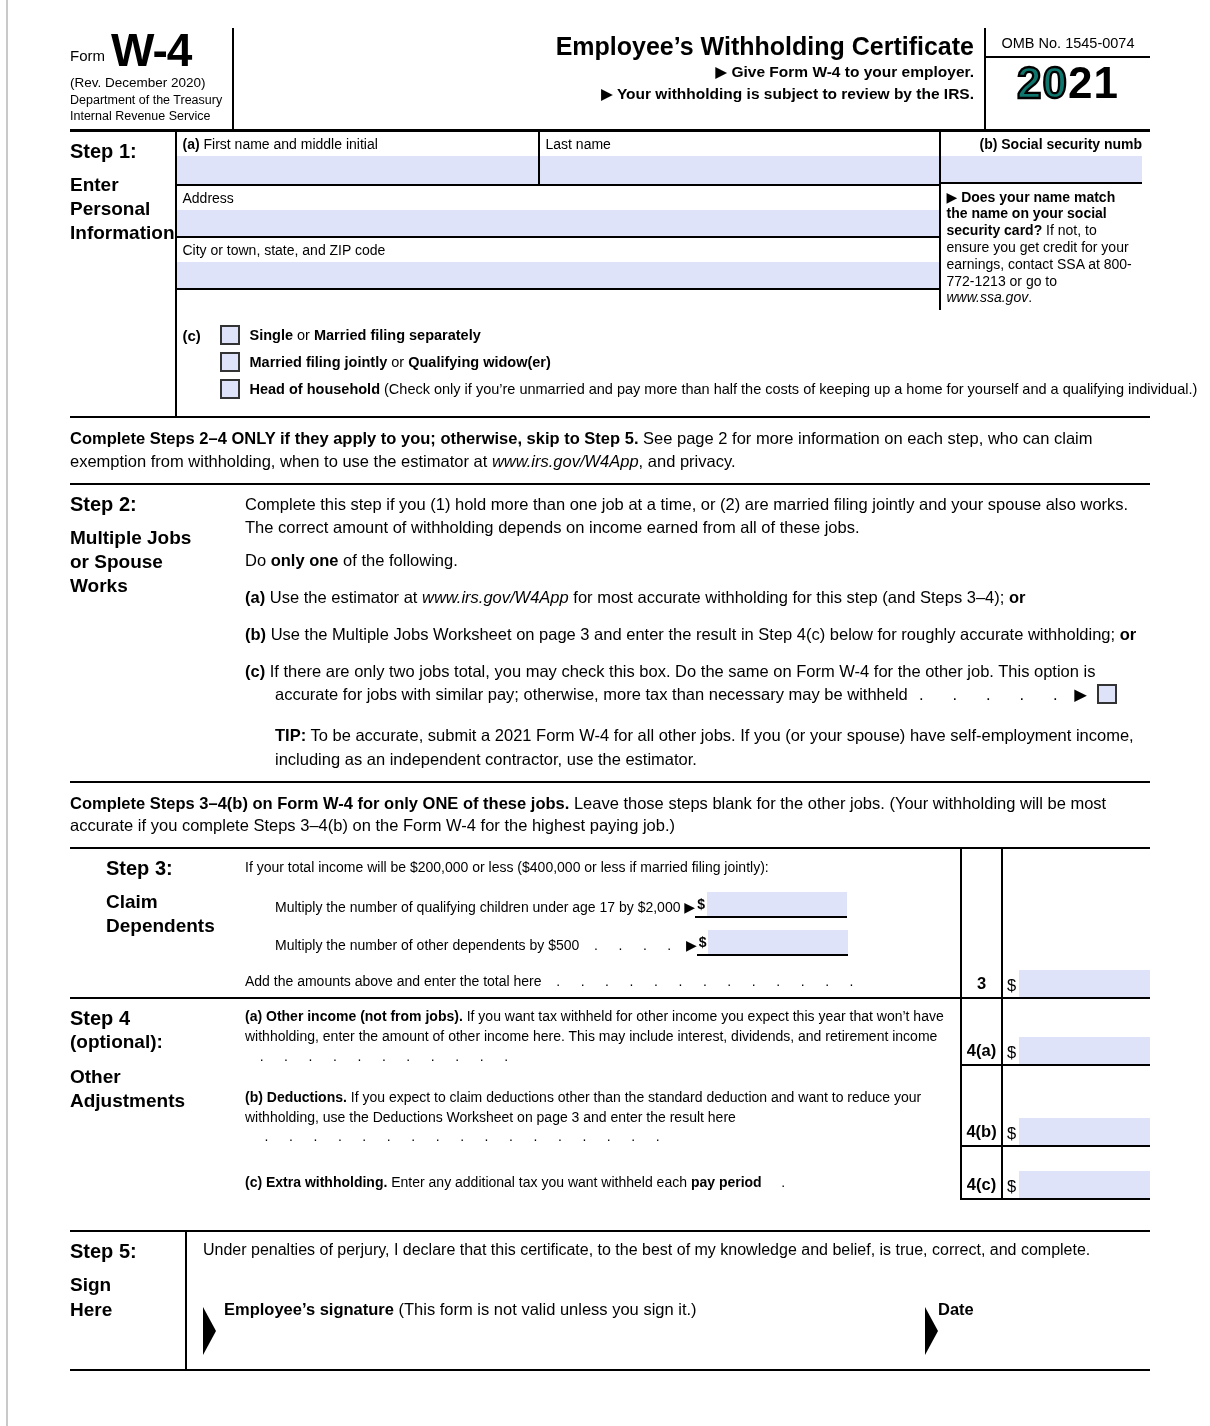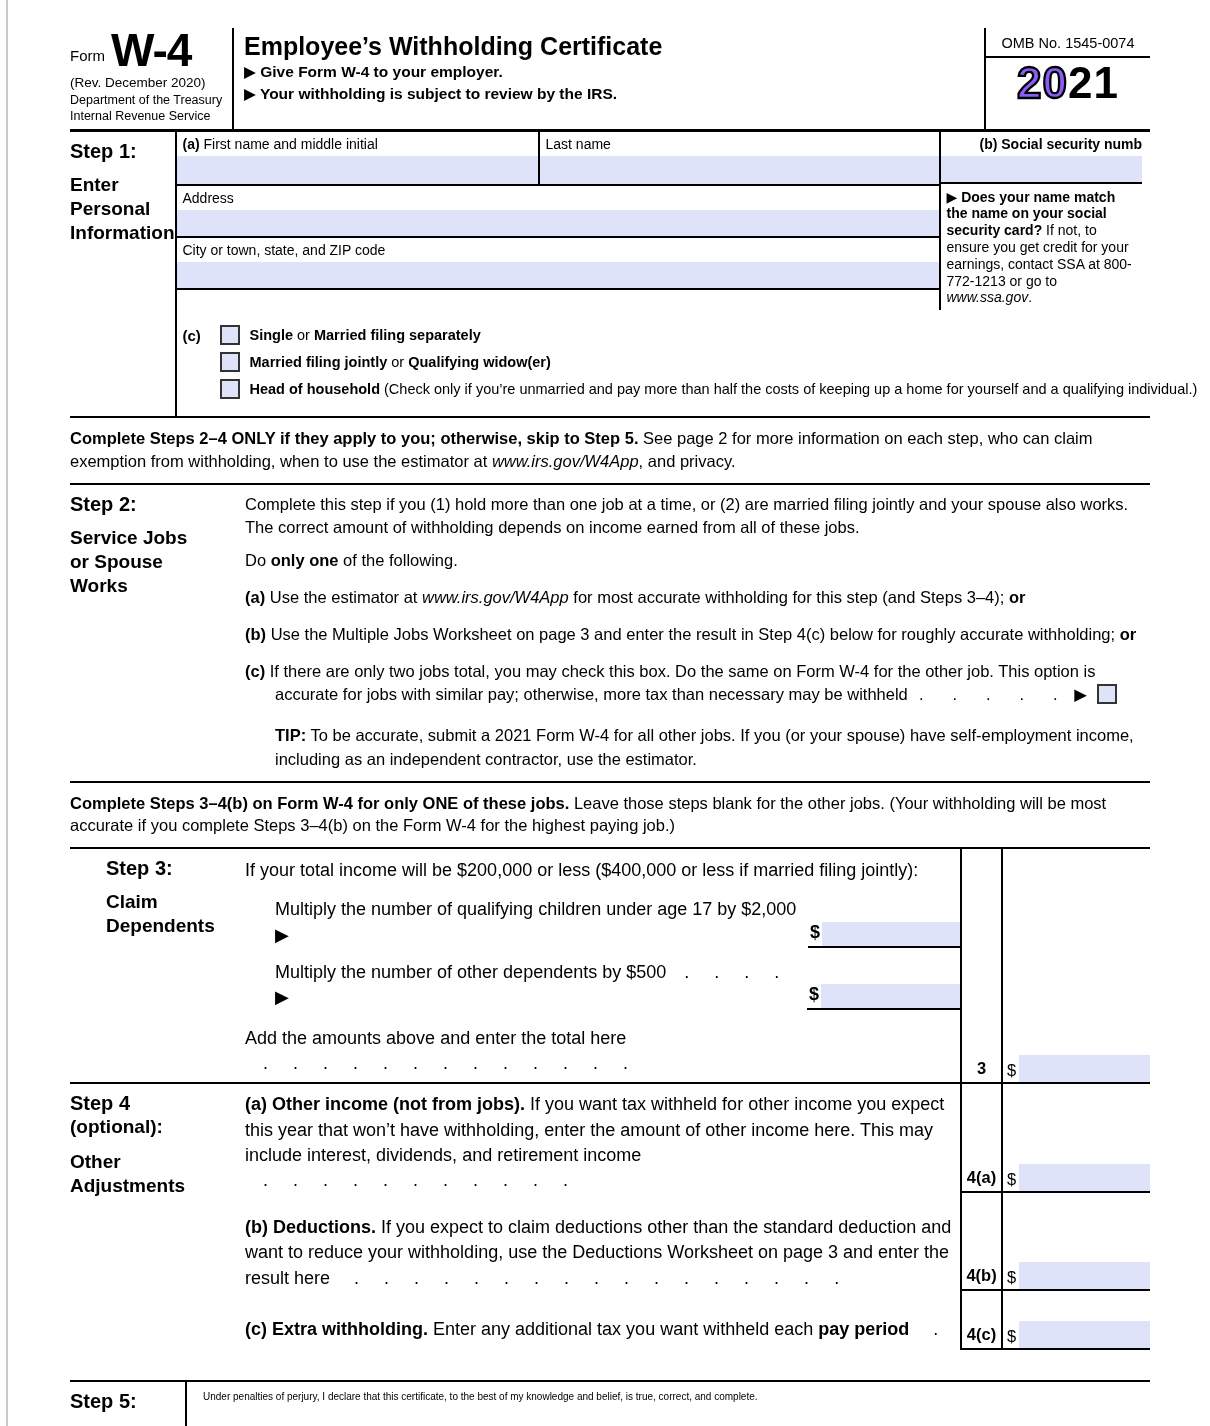--- a/index.html
+++ b/index.html
@@ -18,27 +18,27 @@
   .dots { white-space:pre; letter-spacing:1px; }
 
   
   .hdr { display:flex; border-bottom:3px solid #000; }
   .hdr-left { width:162px; padding:2px 6px 4px 0; }
   .form-line { display:flex; align-items:flex-end; }
   .form-word { font-size:15px; padding-bottom:7px; }
   .form-num { font-size:46px; font-weight:bold; letter-spacing:-1px; line-height:0.9; margin-left:6px; }
   .rev { font-size:13.5px; margin-top:4px; }
   .agency { font-size:12.5px; line-height:1.25; margin-top:3px; }
-  .hdr-center { flex:1; border-left:2px solid #000; text-align:left; padding:2px 10px 8px; }
+  .hdr-center { flex:1; border-left:2px solid #000; text-align:right; padding:2px 10px 8px; }
   .hdr-title { font-size:25px; font-weight:bold; margin-top:2px; }
   .hdr-bullet { font-size:15.5px; font-weight:bold; line-height:1.4; }
   .hdr-right { width:166px; border-left:2px solid #000; text-align:center; }
   .omb { font-size:14.5px; padding:7px 2px 5px; border-bottom:2px solid #000; }
   .year { font-size:44px; font-weight:bold; line-height:1.15; letter-spacing:1px; }
-  .y-outline { color:#8b5cf6; -webkit-text-stroke:2.3px #000; }
+  .y-outline { color:#0f766e; -webkit-text-stroke:2.3px #000; }
 
   
   .sec { display:flex; }
   .sec-title { font-size:20px; font-weight:bold; }
   .sec-sub { font-size:19px; font-weight:bold; line-height:1.28; margin-top:10px; }
 
   
   .s1 { border-bottom:2px solid #000; }
   .s1-label { width:115px; padding-top:8px; }
   .s1-content { flex:1; border-left:2px solid #000; }
@@ -69,41 +69,41 @@
   .s2-content { flex:1; padding:8px 0 10px; font-size:16.5px; line-height:1.4; }
   .s2-p { margin-bottom:10px; }
   .s2-item { margin:14px 0; padding-left:30px; text-indent:-30px; }
   .cbox-inline { display:inline-block; width:20px; height:20px; background:var(--blue); border:2px solid #333; vertical-align:-4px; margin-left:10px; text-indent:0; }
   .tip { margin-top:18px; padding-left:30px; }
 
   
   .s34 { display:grid; grid-template-columns:175px 1fr 43px 147px; }
   .s3 { border-bottom:2px solid #000; }
   .s34-label { grid-column:1; padding-top:8px; }
-  .cell { font-size:18px; line-height:1.4; }
+  .cell { font-size:14px; line-height:1.4; }
   .lc { border-left:2px solid #000; border-right:2px solid #000; font-weight:bold; font-size:16.5px;
         display:flex; align-items:flex-end; justify-content:center; padding-bottom:4px; }
   .ac { display:flex; align-items:flex-end; padding:0 0 0 4px; }
   .ac .cur { font-size:16.5px; padding-bottom:2px; }
   .ac .fi-amt { flex:1; height:27px; background:var(--blue); margin-left:3px; }
   .ub { border-bottom:2px solid #000; }
   .s3-intro { padding:9px 0 2px; }
   .s3-line { padding:12px 0 0 30px; display:flex; align-items:flex-end; flex-wrap:nowrap; }
   .inline-cur { font-weight:bold; border-bottom:2px solid #000; padding:0 2px 1px 2px; }
   .fi-inline { display:inline-block; width:140px; height:26px; background:var(--blue); border-bottom:2px solid #000; vertical-align:bottom; }
   .s3-total { padding:16px 0 6px 0; }
   .s4-row-a { padding:8px 0 0; }
   .s4-row-b { padding:22px 0 0; }
   .s4-row-c { padding:26px 0 8px; }
 
   
   .s5 { border-top:0; border-bottom:2px solid #000; margin-top:30px; border-top:2px solid #000; }
   .s5-label { width:115px; padding-top:8px; }
   .s5-content { flex:1; border-left:2px solid #000; padding:9px 0 14px 16px; }
-  .perjury { font-size:10px; }
+  .perjury { font-size:16px; }
   .sig-area { display:flex; margin-top:36px; }
   .tri { width:0; height:0; border-top:24px solid transparent; border-bottom:24px solid transparent; border-left:13px solid #000; margin-top:12px; }
   .sig-col { display:flex; }
   .sig-main { flex:1; margin:0 34px 0 8px; }
   .sig-date { width:212px; }
   .sig-line { border-bottom:2.5px solid #000; height:30px; }
   .sig-caption { font-size:16.5px; margin-top:5px; }
 </style>
 </head>
 <body>
@@ -191,21 +191,21 @@
       </div>
     </div>
   </div>
 
   <div class="para"><span class="b">Complete Steps 2–4 ONLY if they apply to you; otherwise, skip to Step 5.</span><span> See page 2 for more information on each step, who can claim exemption from withholding, when to use the estimator at </span><span class="i">www.irs.gov/W4App</span><span>, and privacy.</span></div>
 
   <div class="sec s2">
     <div class="s2-label">
       <div class="sec-title">Step 2:</div>
       <div class="sec-sub">
-        <div>Service Jobs</div>
+        <div>Multiple Jobs</div>
         <div>or Spouse</div>
         <div>Works</div>
       </div>
     </div>
     <div class="s2-content">
       <div class="s2-p">Complete this step if you (1) hold more than one job at a time, or (2) are married filing jointly and your spouse also works. The correct amount of withholding depends on income earned from all of these jobs.</div>
       <div class="s2-p"><span>Do </span><span class="b">only one</span><span> of the following.</span></div>
       <div class="s2-item"><span class="b">(a)</span><span> Use the estimator at </span><span class="i">www.irs.gov/W4App</span><span> for most accurate withholding for this step (and Steps 3–4); </span><span class="b">or</span></div>
       <div class="s2-item"><span class="b">(b)</span><span> Use the Multiple Jobs Worksheet on page 3 and enter the result in Step 4(c) below for roughly accurate withholding; </span><span class="b">or</span></div>
       <div class="s2-item"><span><span class="b">(c)</span><span> If there are only two jobs total, you may check this box. Do the same on Form W-4 for the other job. This option is accurate for jobs with similar pay; otherwise, more tax than necessary may be withheld</span><span class="dots">  .     .     .     .     .  </span><span class="b"> ▶</span></span><span class="cbox-inline"></span></div>

